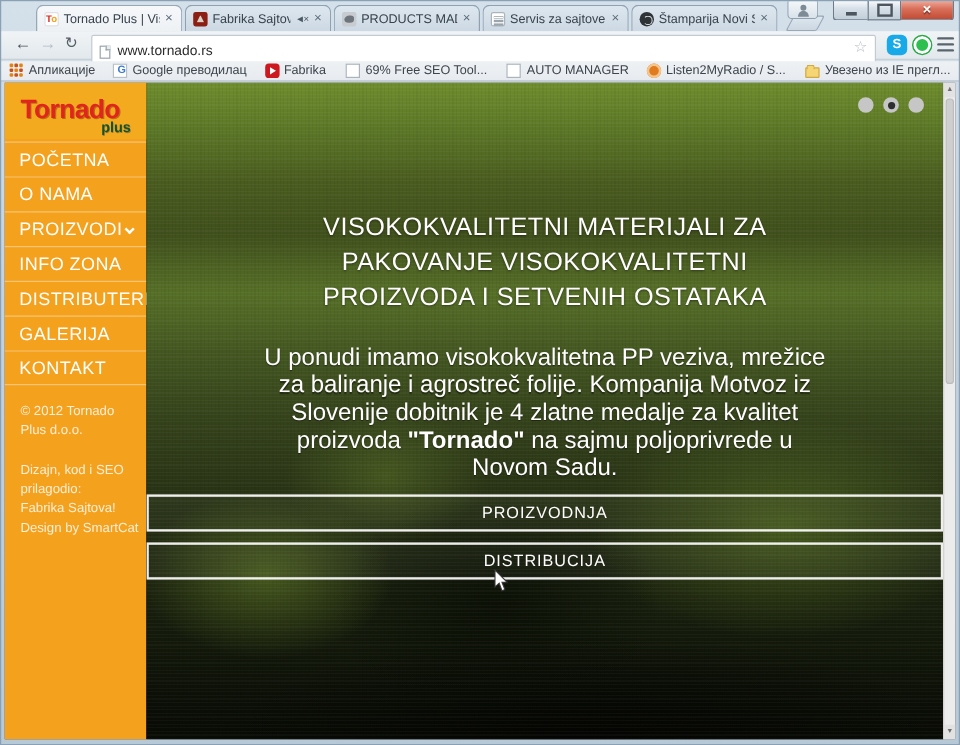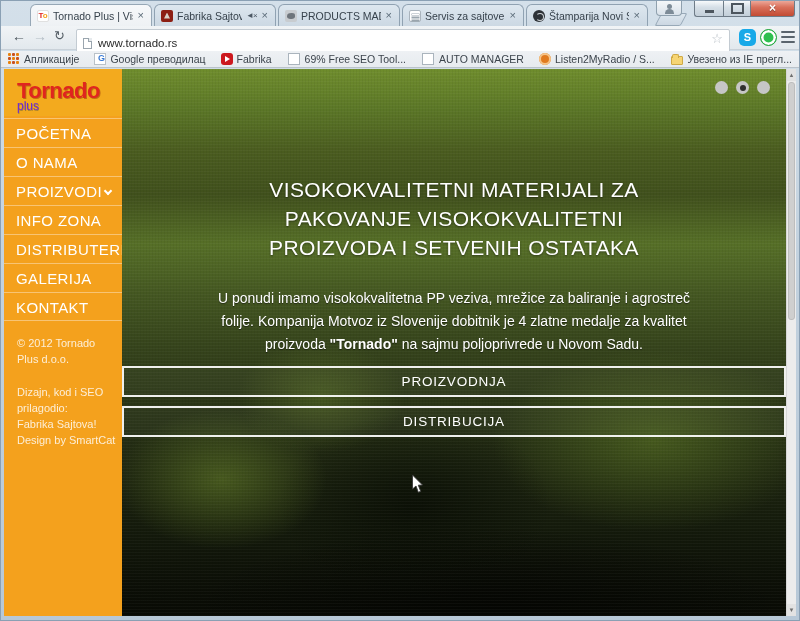--- a/index.html
+++ b/index.html
@@ -85,21 +85,21 @@
   .ic-folder { background:#f6d574; border:1px solid #cfa945; border-radius:1px; height:9px; margin-top:3px; }
   .ic-folder::before { content:""; position:absolute; left:0; top:-3px; width:5px; height:3px; background:#f6d574; border:1px solid #cfa945; border-bottom:none; border-radius:2px 2px 0 0; }
 
   
   .page { position:absolute; top:69px; left:4px; right:4px; bottom:5px; display:flex; background:#0b0d06; }
 
   
   .sidebar { width:118px; background:#f4a11d; position:relative; flex:0 0 118px; }
   .logo-block { height:47px; padding:9px 10px 0 13px; background:#f3aa1e; }
   .logo-word { color:#e0251f; font-weight:bold; font-size:22px; letter-spacing:-0.5px; text-shadow:1px 1px 0 rgba(130,30,0,.45); }
-  .logo-sub { color:#6d28d9; font-weight:normal; font-size:12px; text-align:left; margin-top:-5px; padding-right:3px; text-shadow:0.5px 0.5px 0 rgba(0,40,90,.35); }
+  .logo-sub { color:#14532d; font-weight:bold; font-size:12px; text-align:right; margin-top:-5px; padding-right:3px; text-shadow:0.5px 0.5px 0 rgba(0,40,90,.35); }
   .menu { margin-top:2px; }
   .menu-item { height:29px; line-height:29px; padding-left:12px; color:#fff; font-size:15px; letter-spacing:.4px; border-top:1px solid rgba(255,255,255,.38); position:relative; cursor:pointer; }
   .menu-item:last-child { border-bottom:1px solid rgba(255,255,255,.38); }
   .chevron { position:absolute; right:11px; top:11px; width:6px; height:6px; border-right:2px solid #fff; border-bottom:2px solid #fff; transform:rotate(45deg); }
   .sidebar-footer { position:absolute; top:266px; left:13px; right:6px; color:rgba(255,255,255,.82); font-size:11px; line-height:16px; }
   .sidebar-footer .blk1 { margin-bottom:17px; }
 
   
   .hero { flex:1; position:relative; overflow:hidden;
     background:
@@ -110,21 +110,21 @@
       radial-gradient(340px 100px at 55% 100%, rgba(4,5,2,.95), transparent 88%),
       linear-gradient(180deg,#6f8d2d 0%,#5c7827 7%,#4a5c1f 15%,#40501c 23%,#566f27 32%,#445721 41%,#35431b 51%,#2a3516 61%,#1f2711 72%,#141a0b 84%,#0b0e06 95%,#080a04 100%);
   }
   .hero::after { content:""; position:absolute; inset:0;
     background:
       repeating-linear-gradient(90deg, rgba(0,0,0,.045) 0 1px, transparent 1px 3px),
       repeating-linear-gradient(0deg, rgba(255,255,255,.03) 0 1px, transparent 1px 3px);
     pointer-events:none; }
   .hero-inner { position:relative; z-index:2; text-align:center; }
   .heading { margin-top:106px; color:#fff; font-size:21px; line-height:29px; letter-spacing:.4px; font-weight:400; text-shadow:0 1px 2px rgba(0,0,0,.45); }
-  .para { width:480px; margin:25px auto 0; color:#fff; font-size:14px; line-height:23px; text-shadow:0 1px 1px rgba(0,0,0,.5); }
+  .para { width:480px; margin:25px auto 0; color:#fff; font-size:20px; line-height:23px; text-shadow:0 1px 1px rgba(0,0,0,.5); }
   .para b { font-weight:bold; }
   .btn-row { margin-top:10px; display:flex; justify-content:center; gap:9px;flex-direction:column; }
   .hero-btn { border:2px solid rgba(255,255,255,.92); color:#fff; background:rgba(255,255,255,.03); padding:6px 14px; font-size:13.5px; letter-spacing:.8px; font-family:"Liberation Sans",sans-serif; cursor:pointer; }
   .dots { position:absolute; top:12px; right:16px; display:flex; gap:8px; z-index:3; }
   .dot { width:13px; height:13px; border-radius:50%; background:#c6c6c6; position:relative; }
   .dot.active::after { content:""; position:absolute; left:3.5px; top:3.5px; width:6px; height:6px; border-radius:50%; background:#2e2e2e; }
   .cursor { position:absolute; left:289px; top:405px; z-index:5; }
 
   
   .scrollbar { width:10px; flex:0 0 10px; background:#ececec; border-left:1px solid #d7d7d7; position:relative; }

